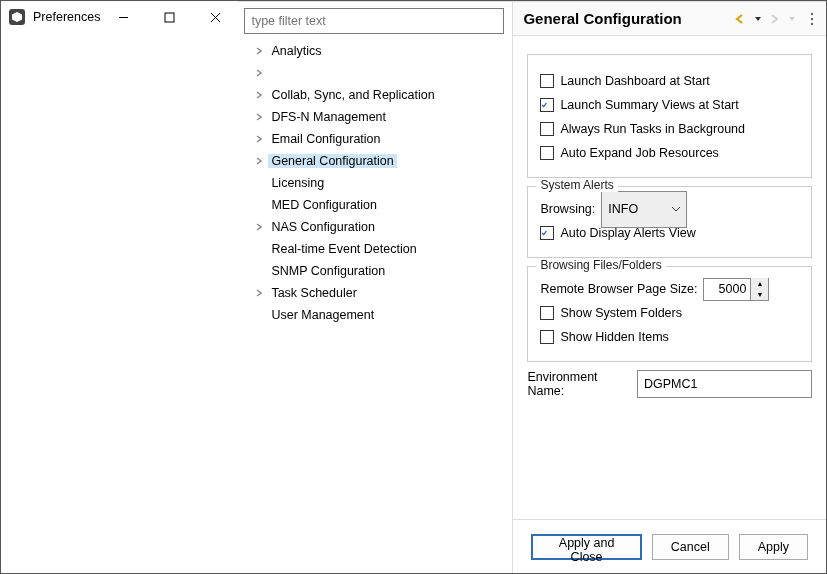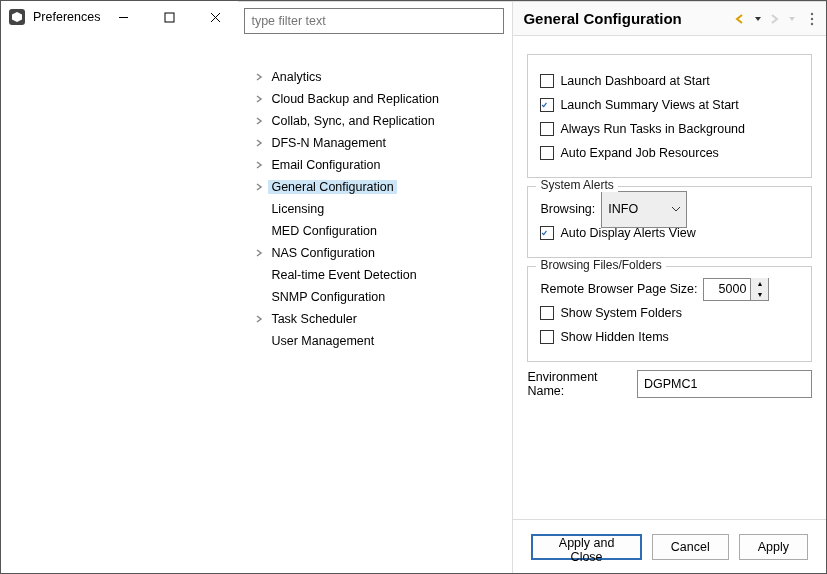--- a/index.html
+++ b/index.html
@@ -5,21 +5,21 @@
   * { box-sizing: border-box; }
   html, body { margin: 0; padding: 0; font-family: "Segoe UI", Tahoma, sans-serif; font-size: 12.5px; color: #000; }
   .window { width: 827px; height: 574px; border: 1px solid #555; background: #fff; display: flex; }
   .titlebar { height: 32px; display: flex; align-items: center; padding: 0 0 0 8px; user-select: none; }
   .titlebar .app-icon { width: 16px; height: 16px; background: #444; border-radius: 3px; display: flex; align-items: center; justify-content: center; margin-right: 8px; }
   .app-icon svg { width: 10px; height: 10px; fill: #fff; }
   .titlebar .title { flex: 1; }
   .win-btn { width: 46px; height: 32px; display: flex; align-items: center; justify-content: center; }
   .win-btn svg { stroke: #000; stroke-width: 1; fill: none; }
   .body { flex: 1; display: flex; border-top: 1px solid #ddd; min-height: 0; }
-  .sidebar { width: 275px; border-right: 1px solid #ddd; padding: 6px; display: flex; flex-direction: column; gap: 26px; }
+  .sidebar { width: 275px; border-right: 1px solid #ddd; padding: 6px; display: flex; flex-direction: column; }
   .filter { width: 260px; height: 26px; border: 1px solid #7a7a7a; padding: 2px 6px; font-family: inherit; font-size: inherit; color: #666; margin-bottom: 4px; }
   .tree { padding-top: 2px; }
   .tree-item { display: flex; align-items: center; height: 22px; padding-left: 8px; }
   .tree-item .arrow { width: 14px; height: 14px; display: flex; align-items: center; justify-content: center; margin-right: 2px; }
   .tree-item .arrow svg { stroke: #888; fill: none; stroke-width: 1.5; }
   .tree-item .lbl { padding: 0 3px; }
   .tree-item.selected .lbl { background: #cde6f7; }
   .main { flex: 1; display: flex; flex-direction: column; background: #fff; min-height: 0; }
   .header { height: 34px; display: flex; align-items: center; padding: 0 10px; border-bottom: 1px solid #ddd; background: #fafafa; }
   .header-title { font-size: 15px; font-weight: 600; flex: 1; }
@@ -90,21 +90,20 @@
               </svg>
             </span>
             <span class="lbl">Analytics</span>
           </div>
           <div class="tree-item">
             <span class="arrow">
               <svg width="10" height="10">
                 <path d="M3 2 L7 5 L3 8"></path>
               </svg>
             </span>
-            <span class="lbl">Cloud Backup and Replication</span>
           </div>
           <div class="tree-item">
             <span class="arrow">
               <svg width="10" height="10">
                 <path d="M3 2 L7 5 L3 8"></path>
               </svg>
             </span>
             <span class="lbl">Collab, Sync, and Replication</span>
           </div>
           <div class="tree-item">

